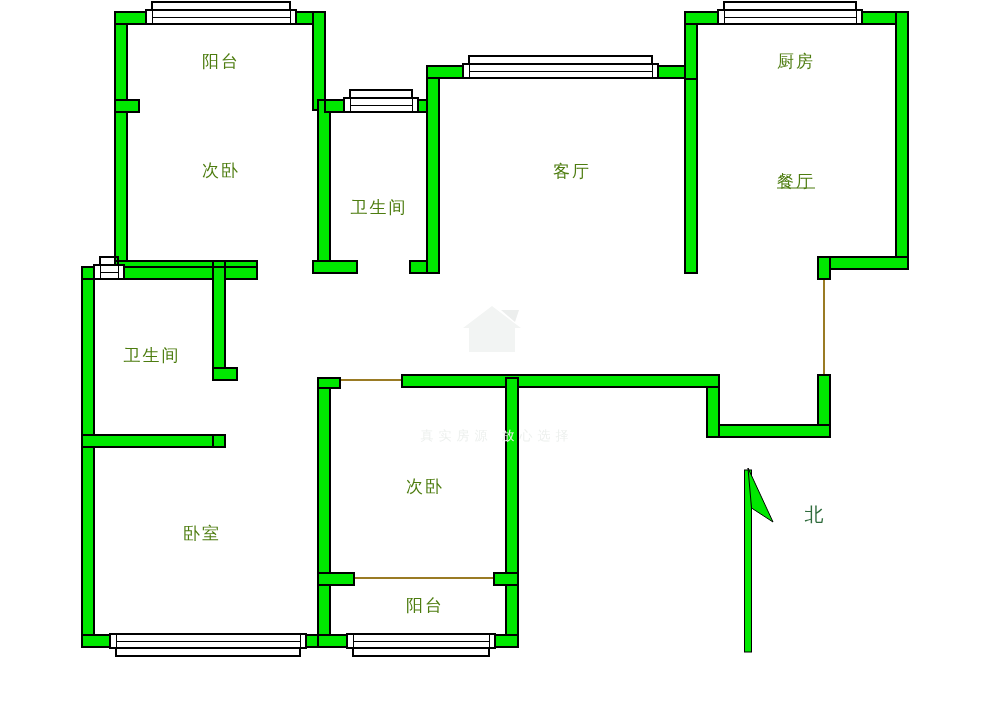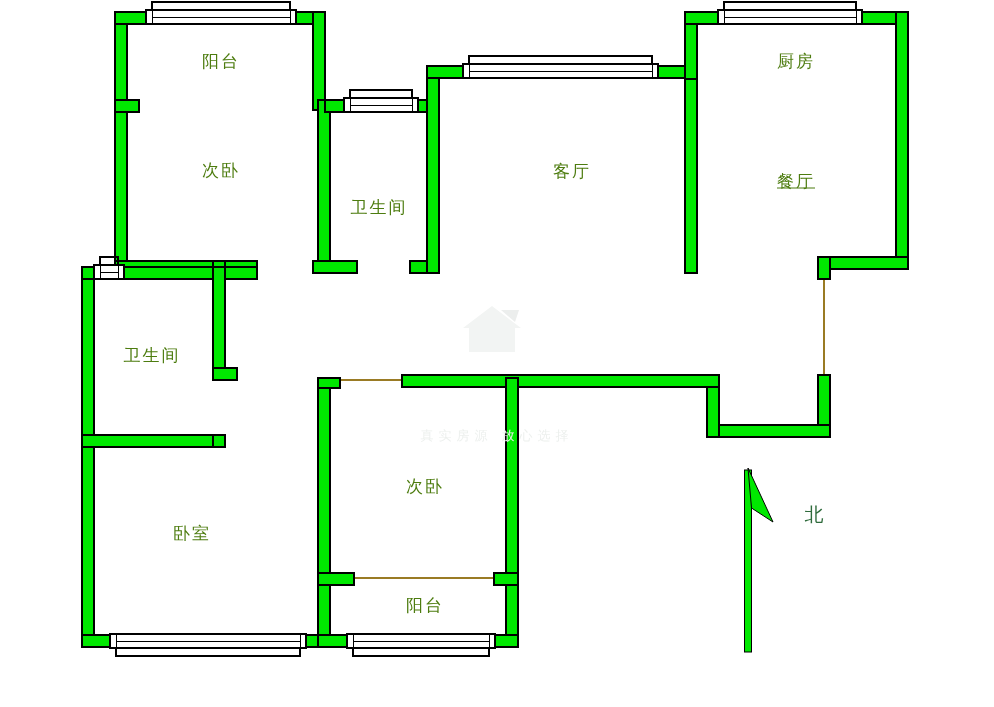--- a/index.html
+++ b/index.html
@@ -186,19 +186,19 @@
   </svg>
   <div class="watermark sub" id="wm-sub" style="left: 497px; top: 394px; margin-top: 42px;">真实房源 放心选择</div>
 
   <div class="room-label" id="room-label-0" style="left: 221px; top: 61px;">阳台</div>
   <div class="room-label" id="room-label-1" style="left: 221px; top: 170px;">次卧</div>
   <div class="room-label" id="room-label-2" style="left: 379px; top: 207px;">卫生间</div>
   <div class="room-label" id="room-label-3" style="left: 572px; top: 171px;">客厅</div>
   <div class="room-label" id="room-label-4" style="left: 796px; top: 61px;">厨房</div>
   <div class="room-label" id="room-label-5" style="left: 796px; top: 181px; text-decoration: underline;">餐厅</div>
   <div class="room-label" id="room-label-6" style="left: 152px; top: 355px;">卫生间</div>
-  <div class="room-label" id="room-label-7" style="left: 192px; top: 533px; text-align: center;">卧室</div>
+  <div class="room-label" id="room-label-7" style="left: 202px; top: 533px; text-align: center;">卧室</div>
   <div class="room-label" id="room-label-8" style="left: 425px; top: 486px;">次卧</div>
   <div class="room-label" id="room-label-9" style="left: 425px; top: 605px;">阳台</div>
 
   <div class="compass-label" id="compass-label" style="left: 814px; top: 515px;">北</div>
 
 </div>
 
 </body></html>

